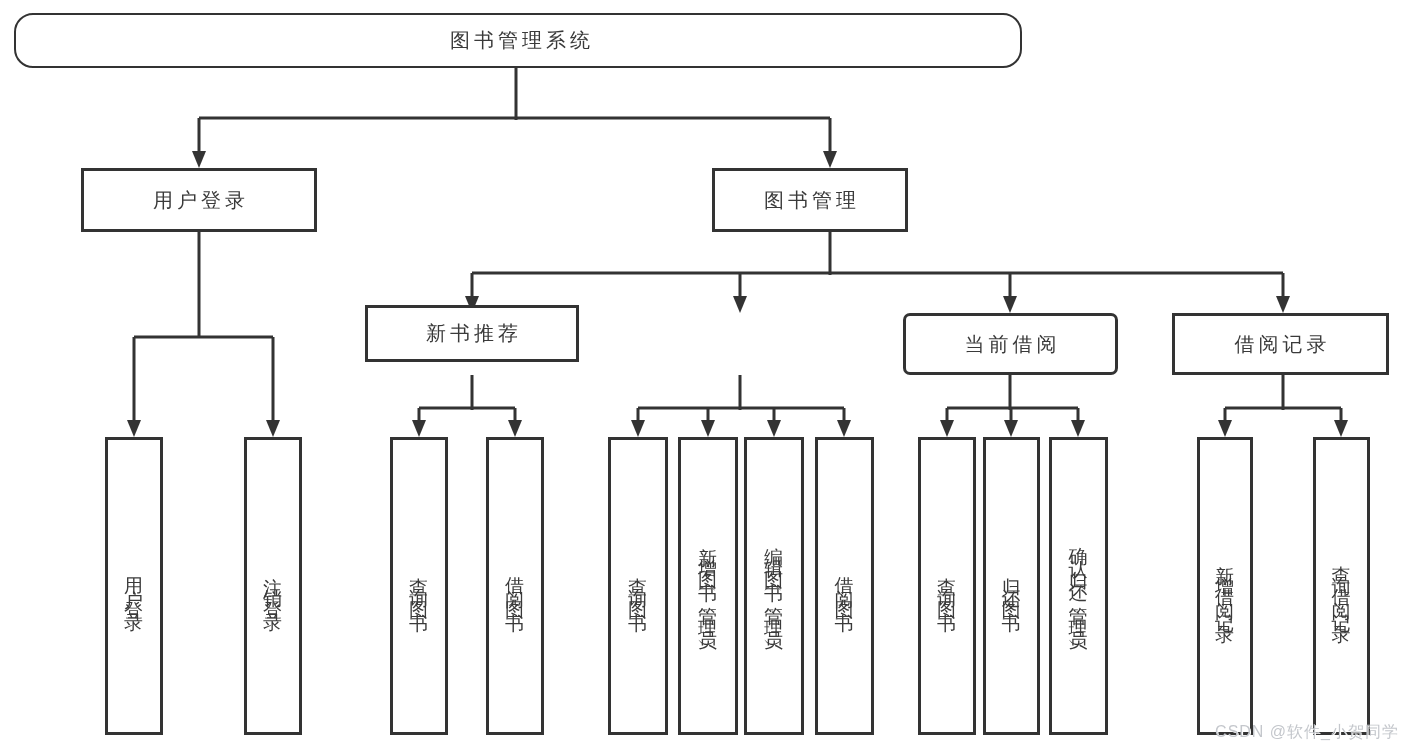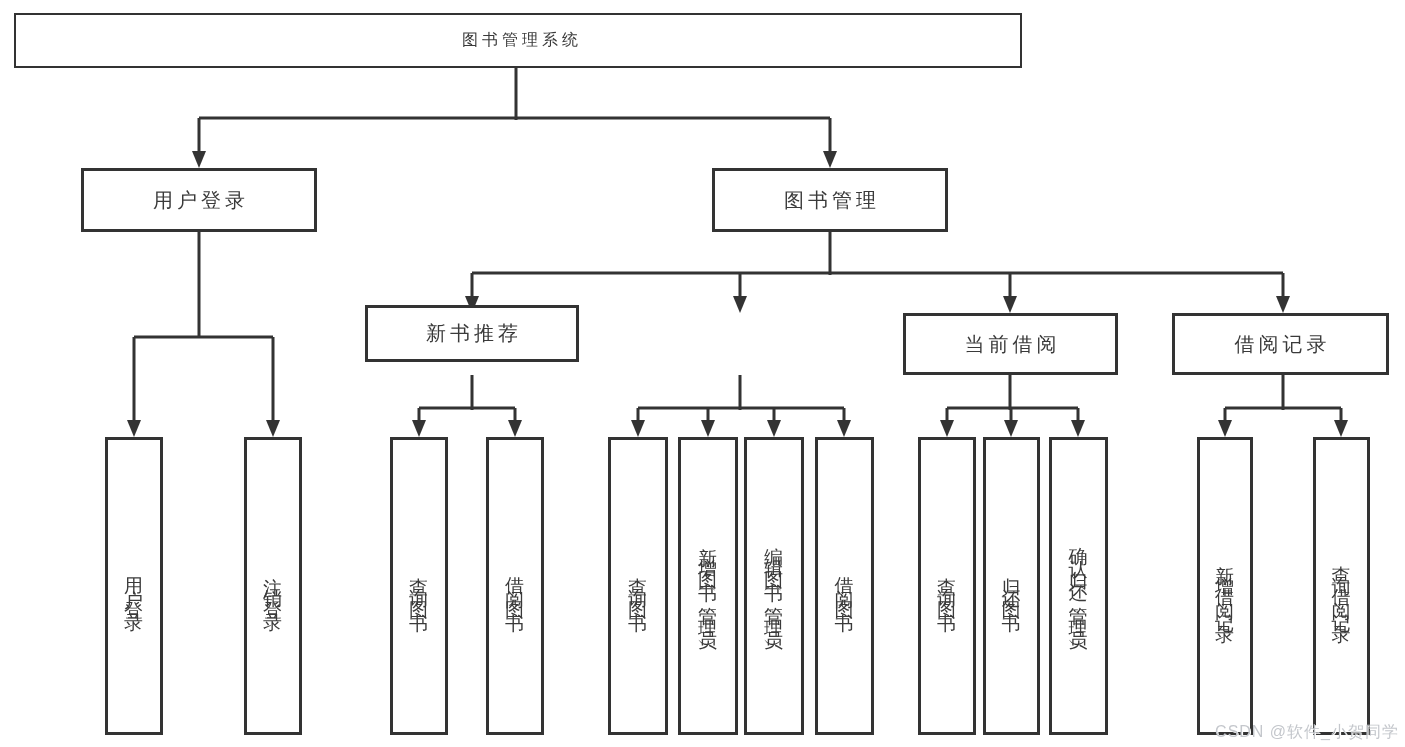--- a/index.html
+++ b/index.html
@@ -28,23 +28,24 @@
     background: #ffffff;
     border: 3px solid #333333;
     color: #3a3a3a;
     display: flex;
     align-items: center;
     justify-content: center;
     z-index: 1;
   }
   .box.root {
     border-width: 2px;
-    font-size: 16px;
+    font-size: 20px;
     letter-spacing: 4px;
     padding-left: 8px;
+    border-radius: 19px;
   }
   .box.h {
     font-size: 20px;
     letter-spacing: 4px;
     padding-left: 4px;
   }
   .box.v {
     writing-mode: vertical-rl;
     text-orientation: mixed;
     font-size: 19px;
@@ -95,24 +96,24 @@
       <polygon points="1004,420 1018,420 1011,437"></polygon>
       <polygon points="1071,420 1085,420 1078,437"></polygon>
       <polygon points="1218,420 1232,420 1225,437"></polygon>
       <polygon points="1334,420 1348,420 1341,437"></polygon>
     </g>
   </svg>
 
   <div class="box root" style="left:14px; top:13px; width:1008px; height:55px;">图书管理系统</div>
 
   <div class="box h" style="left:81px; top:168px; width:236px; height:64px;">用户登录</div>
-  <div class="box h" style="left:712px; top:168px; width:236px; height:64px;">图书管理</div>
+  <div class="box h" style="left:712px; top:168px; width:196px; height:64px;">图书管理</div>
 
   <div class="box h" style="left:365px; top:305px; width:214px; height:57px;">新书推荐</div>
-  <div class="box h" style="left:903px; top:313px; width:215px; height:62px;">当前借阅</div>
+  <div class="box h" style="left:903px; top:313px; width:215px; height:62px;border-radius:7px;">当前借阅</div>
   <div class="box h" style="left:1172px; top:313px; width:217px; height:62px;">借阅记录</div>
 
   <div class="box v" style="left:105px; top:437px; width:58px; height:298px;">用户登录</div>
   <div class="box v" style="left:244px; top:437px; width:58px; height:298px;">注销登录</div>
 
   <div class="box v" style="left:390px; top:437px; width:58px; height:298px;">查询图书</div>
   <div class="box v" style="left:486px; top:437px; width:58px; height:298px;">借阅图书</div>
 
   <div class="box v" style="left:608px; top:437px; width:60px; height:298px;">查询图书</div>
   <div class="box v" style="left:678px; top:437px; width:60px; height:298px;">新增图书（管理员）</div>

